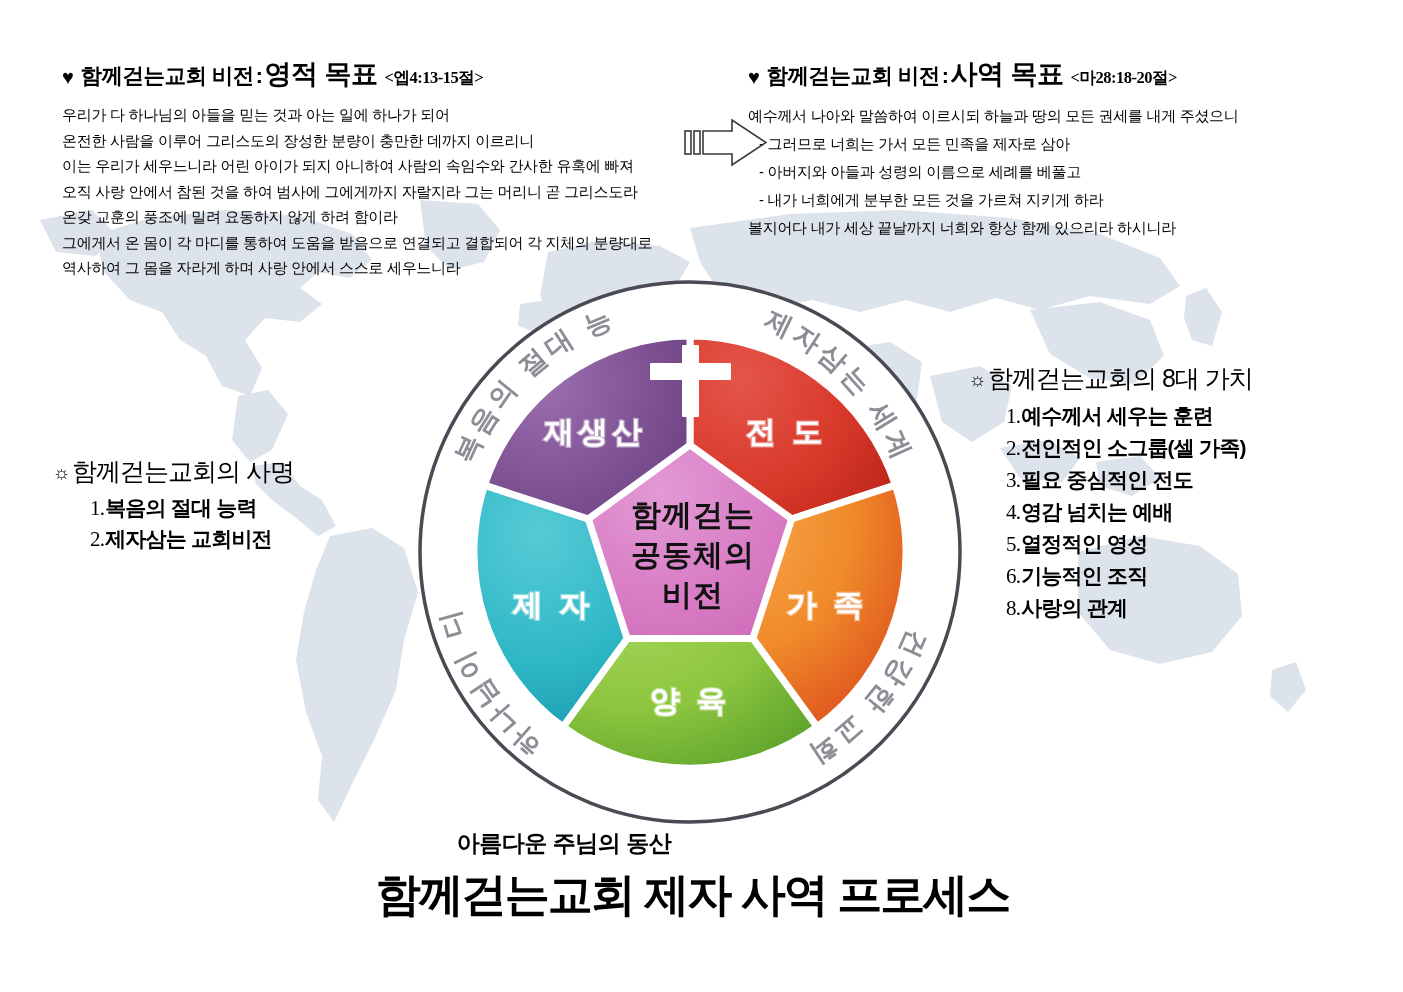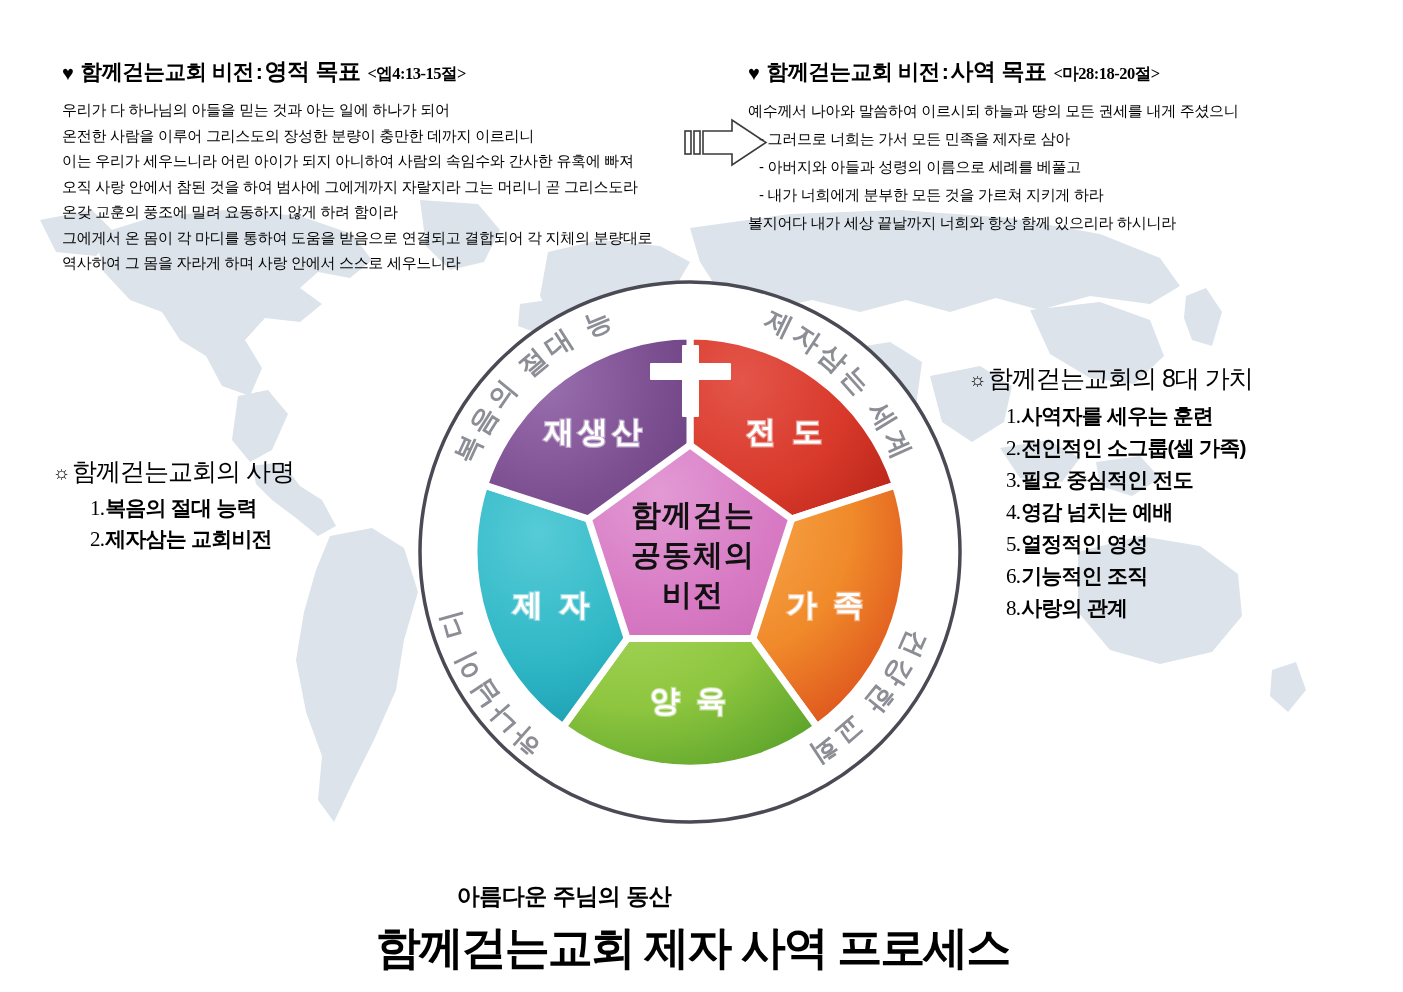--- a/index.html
+++ b/index.html
@@ -27,21 +27,21 @@
 
   .vision-head{
     white-space:nowrap;
     font-weight:bold;
     letter-spacing:-0.5px;
     margin-bottom:10px;
   }
   .vision-head .heart{font-size:20px;vertical-align:-1px;margin-right:7px;}
   .vision-head .htitle{font-size:21.5px;}
   .vision-head .hcolon{font-size:21.5px;margin:0 2px;}
-  .vision-head .hgoal{font-size:23px;}
+  .vision-head .hgoal{font-size:27px;}
   .vision-head .href{font-size:16.5px;font-weight:bold;margin-left:7px;font-family:"Liberation Serif","DejaVu Serif",serif;}
 
   .vision-body{font-size:15px;line-height:25.5px;letter-spacing:-0.3px;}
   #vision-ministry .vision-body{font-size:15px;line-height:28px;}
   #vision-ministry .vision-body .ind{padding-left:11px;}
 
   
   #flow-arrow{position:absolute;left:684px;top:118px;z-index:4;}
 
   
@@ -59,21 +59,21 @@
   #values-list .list-items li{line-height:31px;}
   .list-items li .num{
     font-family:"Liberation Serif","DejaVu Serif",serif;
     font-weight:normal;margin-right:1px;
   }
 
   
   #wheel{position:absolute;left:415px;top:277px;width:550px;height:550px;z-index:2;}
 
   
-  #bottom-title{position:absolute;left:0;top:881px;width:1403px;text-align:center;z-index:3;}
+  #bottom-title{position:absolute;left:0;top:828px;width:1403px;text-align:center;z-index:3;}
   #subtitle{font-size:23px;font-weight:bold;letter-spacing:-0.5px;margin-left:-275px;}
   #maintitle{font-size:45px;font-weight:bold;letter-spacing:-2px;margin-top:6px;margin-left:-18px;}
 </style>
 </head>
 <body>
 
 <div id="stage">
 
   <svg id="worldmap" viewBox="0 0 1403 700" preserveAspectRatio="none" aria-hidden="true">
     <g fill="#dce3ea">
@@ -165,21 +165,21 @@
     <div class="list-head"><span class="sun">☼</span><span>함께걷는교회의 사명</span></div>
     <ul class="list-items">
       <li><span class="num">1.</span><span>복음의 절대 능력</span></li>
       <li><span class="num">2.</span><span>제자삼는 교회비전</span></li>
     </ul>
   </div>
 
   <div class="side-list" id="values-list">
     <div class="list-head"><span class="sun">☼</span><span>함께걷는교회의 8대 가치</span></div>
     <ul class="list-items">
-      <li><span class="num">1.</span><span>사역자를 세우는 훈련</span></li>
+      <li><span class="num">1.</span><span>예수께서 세우는 훈련</span></li>
       <li><span class="num">2.</span><span>전인적인 소그룹(셀 가족)</span></li>
       <li><span class="num">3.</span><span>필요 중심적인 전도</span></li>
       <li><span class="num">4.</span><span>영감 넘치는 예배</span></li>
       <li><span class="num">5.</span><span>열정적인 영성</span></li>
       <li><span class="num">6.</span><span>기능적인 조직</span></li>
       <li><span class="num">8.</span><span>사랑의 관계</span></li>
     </ul>
   </div>
 
   <svg id="wheel" viewBox="0 0 550 550">

